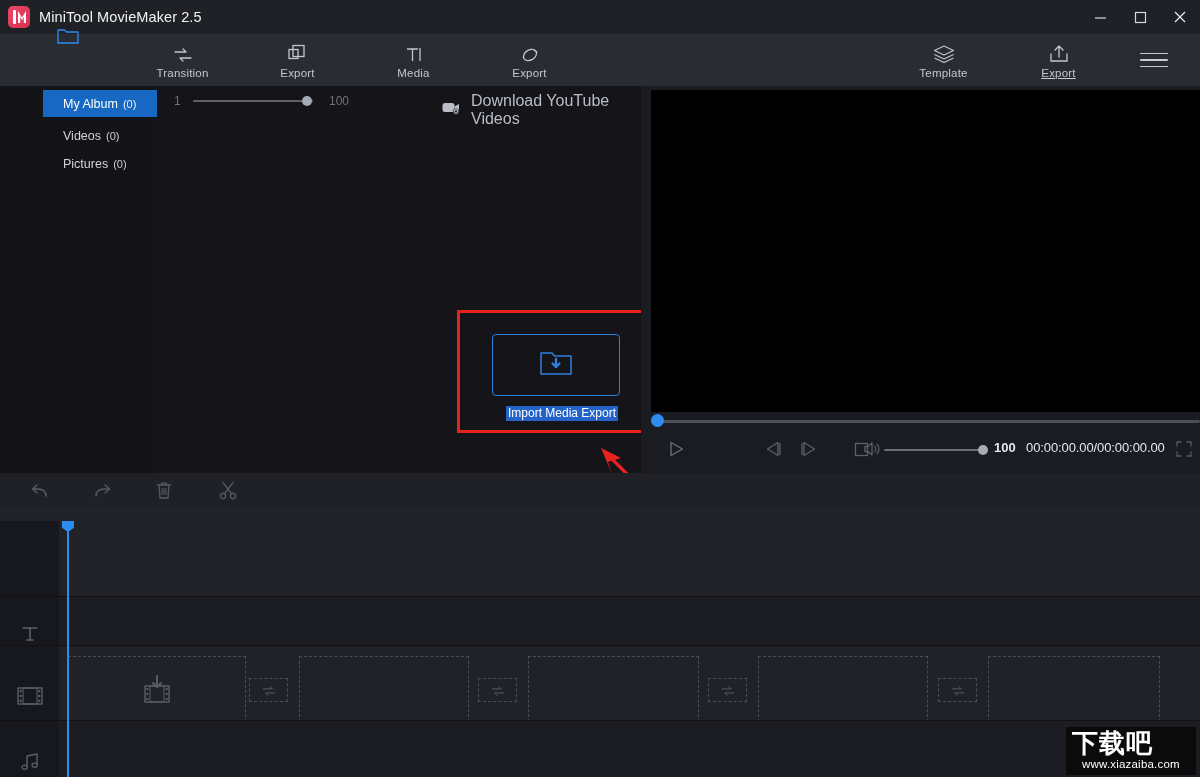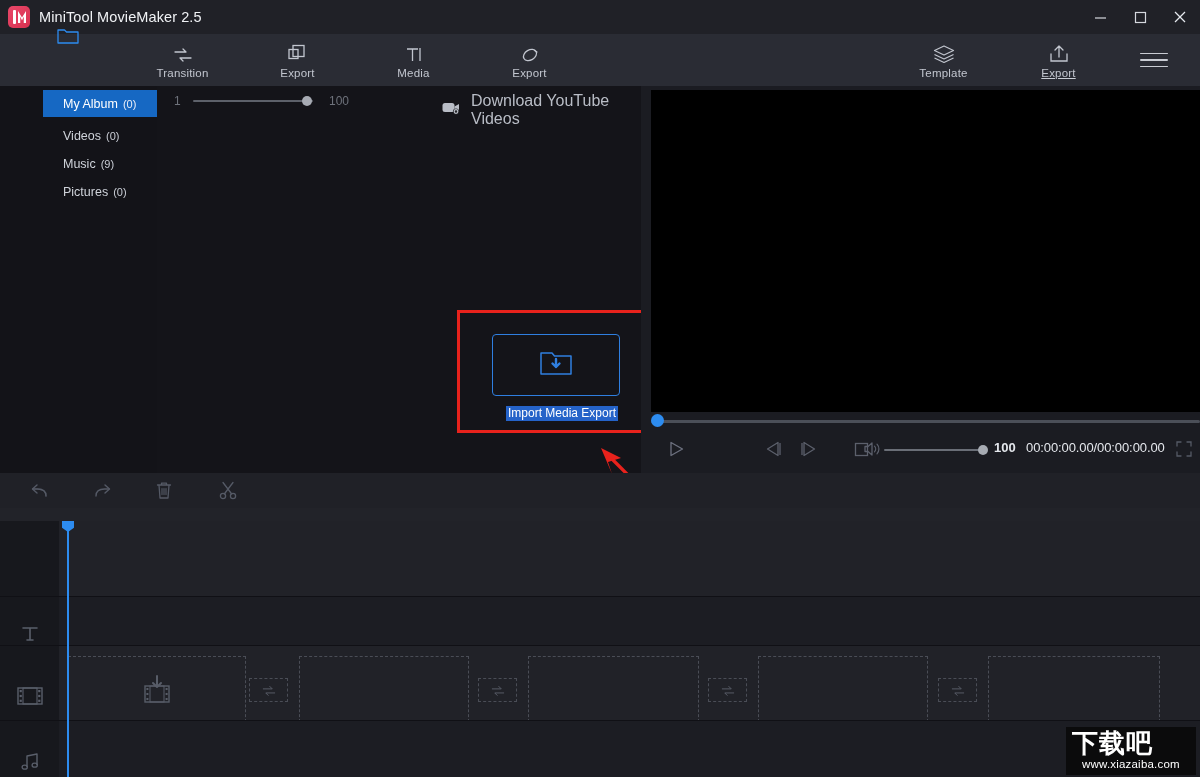--- a/index.html
+++ b/index.html
@@ -226,24 +226,20 @@
   <div class="sidebar">
     <div class="sb-item sel" style="top:0;margin-top:4px;">
       <span>My Album</span>
       <span class="cnt">(0)</span>
     </div>
     <div class="sb-item" style="margin-top:5px;">
       <span>Videos</span>
       <span class="cnt">(0)</span>
     </div>
     <div class="sb-item" style="margin-top:1px;">
-      <span>Music</span>
-      <span class="cnt">(9)</span>
-    </div>
-    <div class="sb-item" style="margin-top:1px;">
       <span>Pictures</span>
       <span class="cnt">(0)</span>
     </div>
   </div>
 
   <div class="mediapanel">
     <div class="mp-head">
       <div class="mp-min">1</div>
       <div class="mp-slider"></div>
       <div class="mp-knob"></div>

